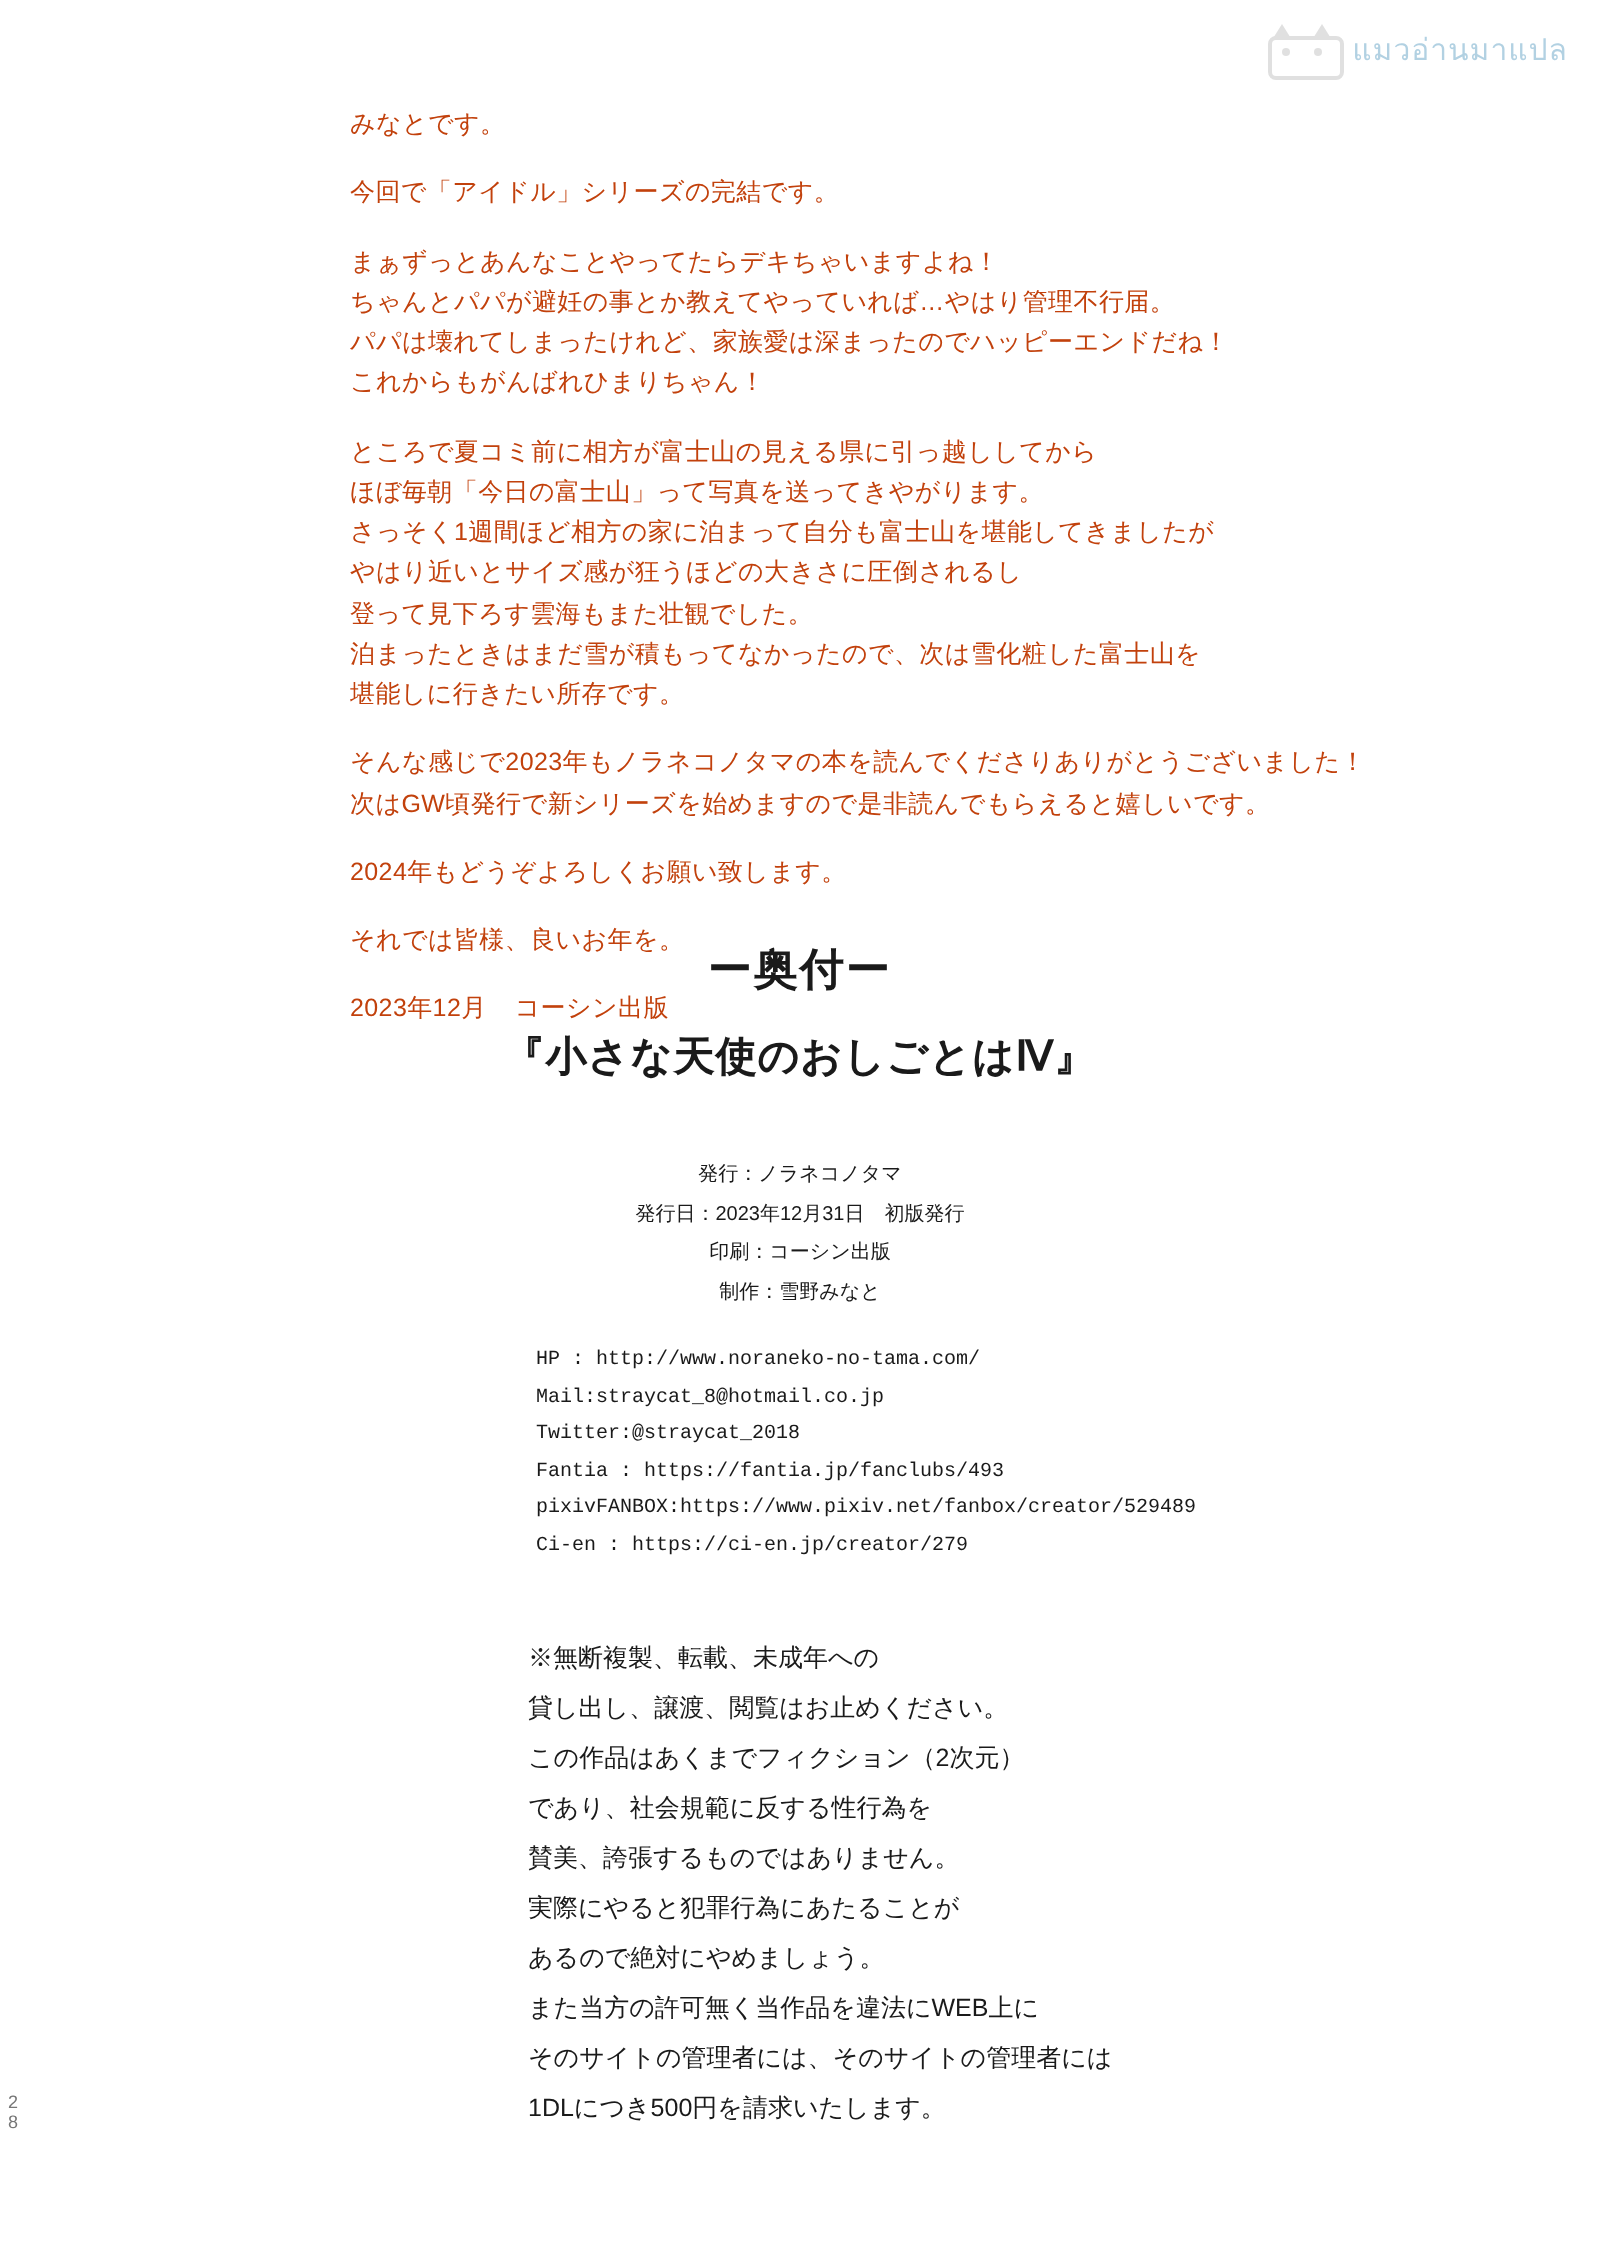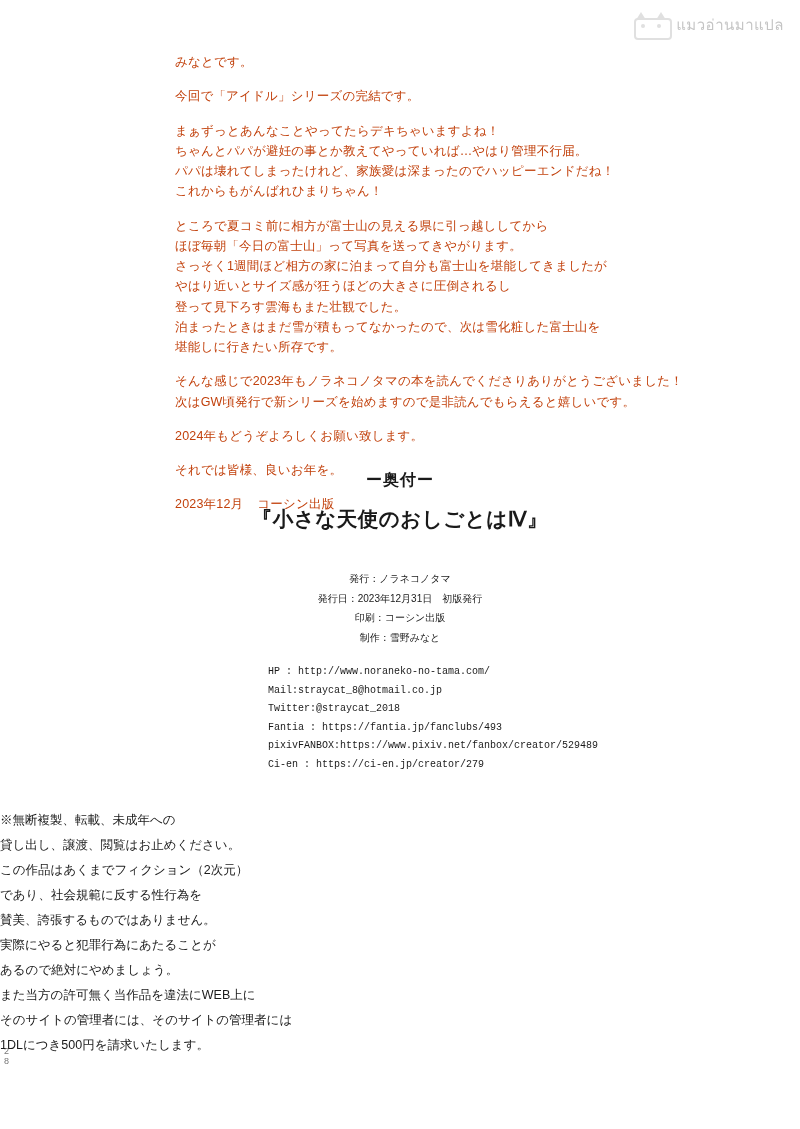--- a/index.html
+++ b/index.html
@@ -62,21 +62,21 @@
     width: 4px; height: 4px;
     background: #9a9a9a;
     border-radius: 50%;
     top: 12px;
   }
   .wm-cat .eye-l { left: 9px; }
   .wm-cat .eye-r { right: 9px; }
   .wm-text {
     font-family: "Liberation Sans", sans-serif;
     font-size: 15px;
-    color: #404040;
+    color: #0369a1;
     letter-spacing: 0.5px;
     white-space: nowrap;
   }
 
   
   .afterword {
     position: absolute;
     left: 175px;
     top: 52px;
     width: 560px;
@@ -100,21 +100,21 @@
 
   
   .colophon {
     position: absolute;
     left: 0;
     top: 470px;
     width: 800px;
     text-align: center;
   }
   .colophon-heading {
-    font-size: 16px;
+    font-size: 22px;
     font-weight: bold;
     letter-spacing: 1px;
     margin: 0 0 14px 0;
   }
   .colophon-title {
     font-size: 20.5px;
     font-weight: bold;
     letter-spacing: 0.5px;
     margin: 0 0 36px 0;
   }
@@ -132,20 +132,21 @@
     text-align: left;
     padding-left: 268px;
   }
   .links div { white-space: nowrap; }
 
   .notice {
     margin-top: 34px;
     font-size: 12.5px;
     line-height: 2.0;
     text-align: left;
+    padding-left: 264px;
   }
   .notice div { white-space: nowrap; }
 
   
   .pagenum {
     position: absolute;
     left: 4px;
     bottom: 62px;
     font-size: 9px;
     color: #777;

